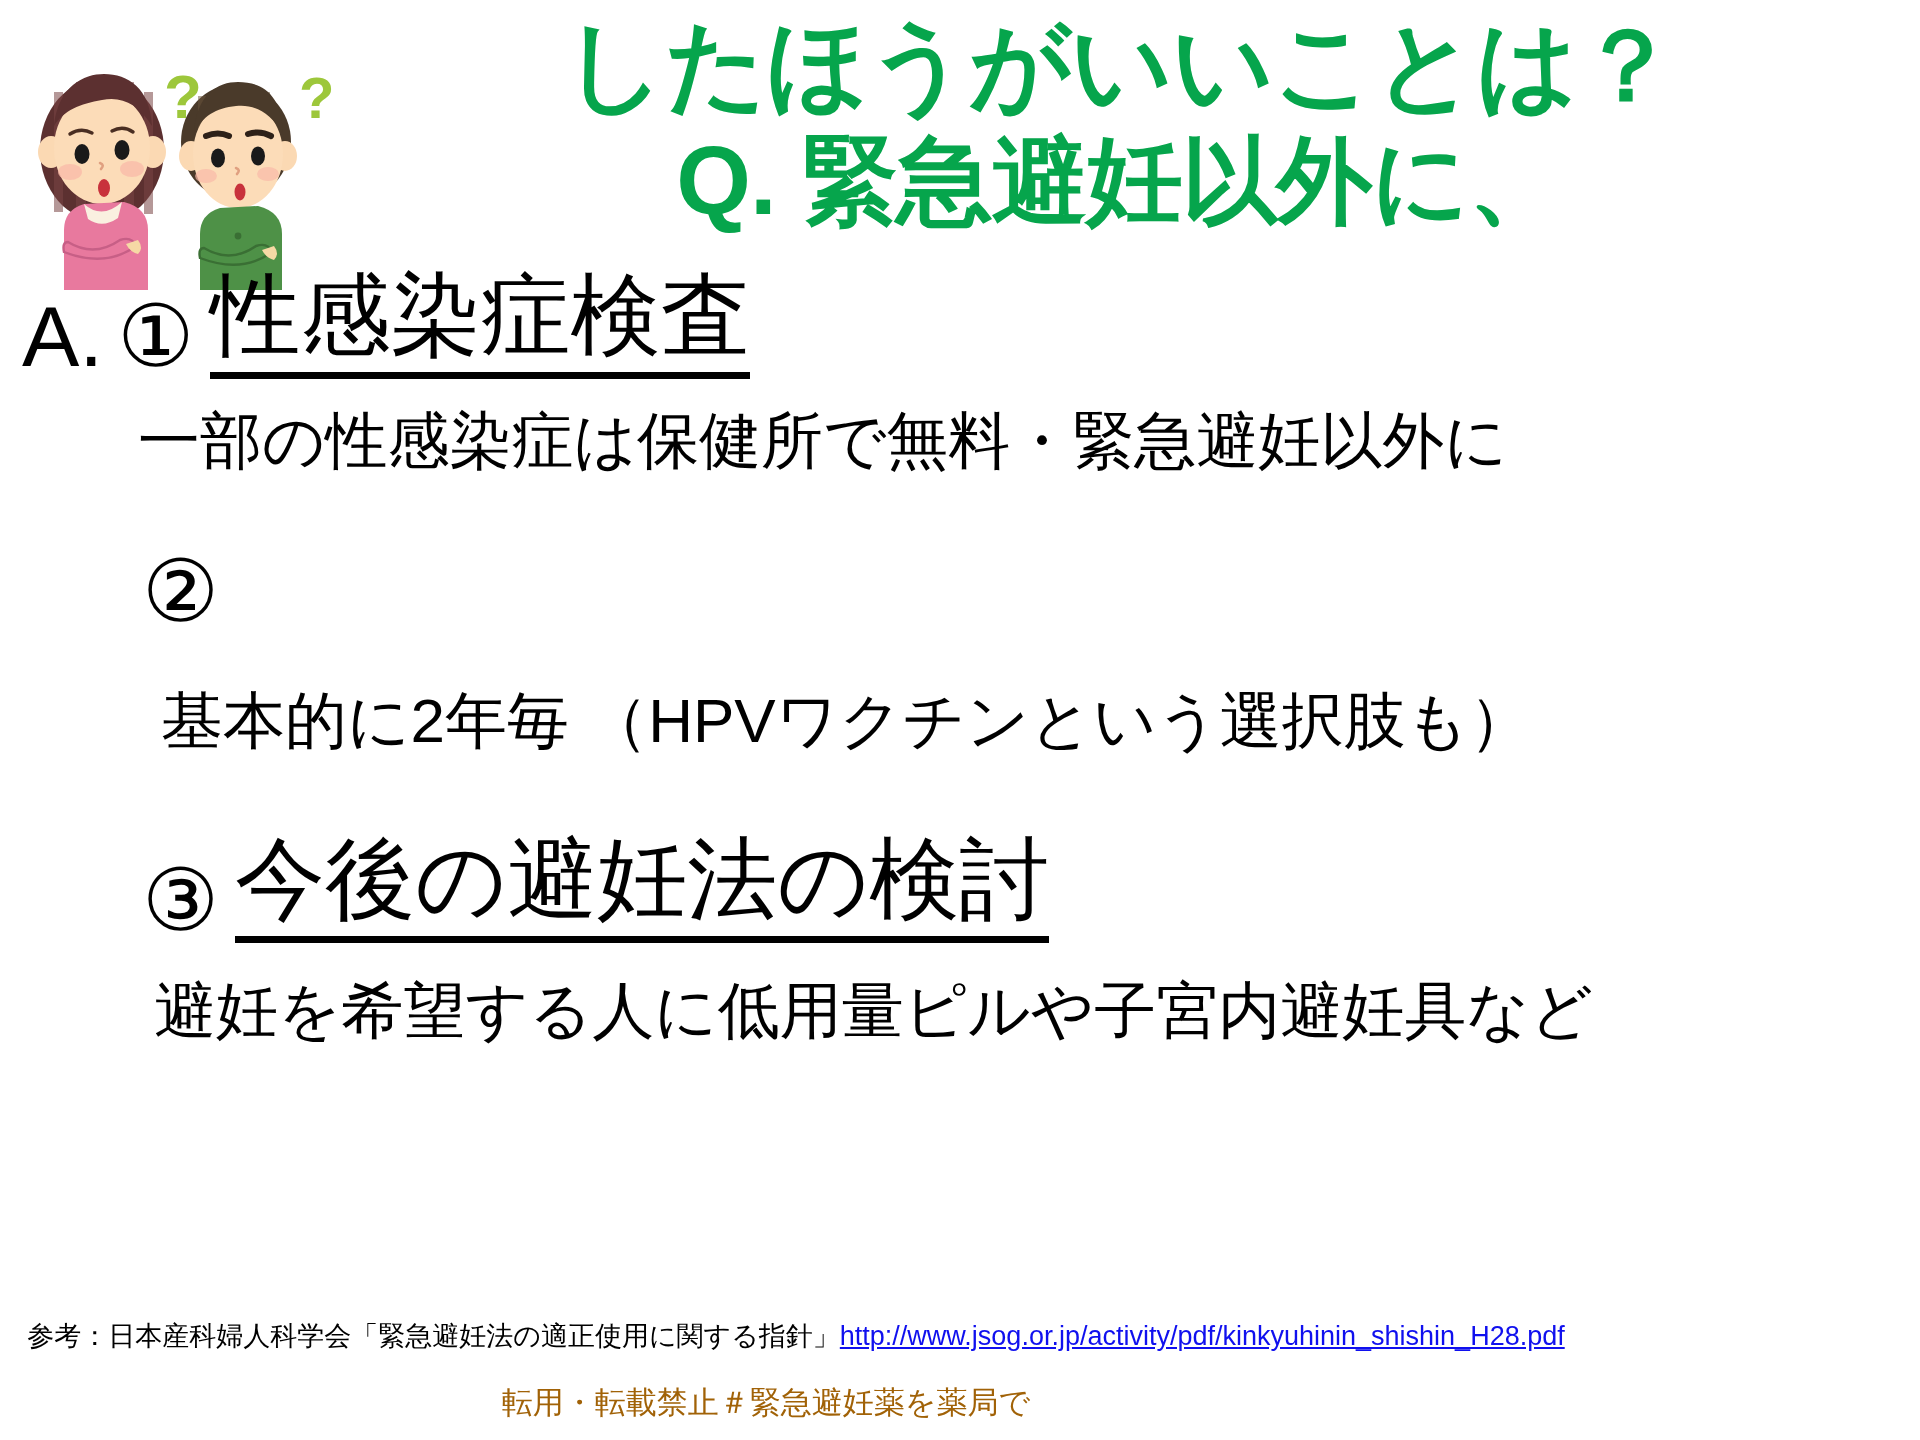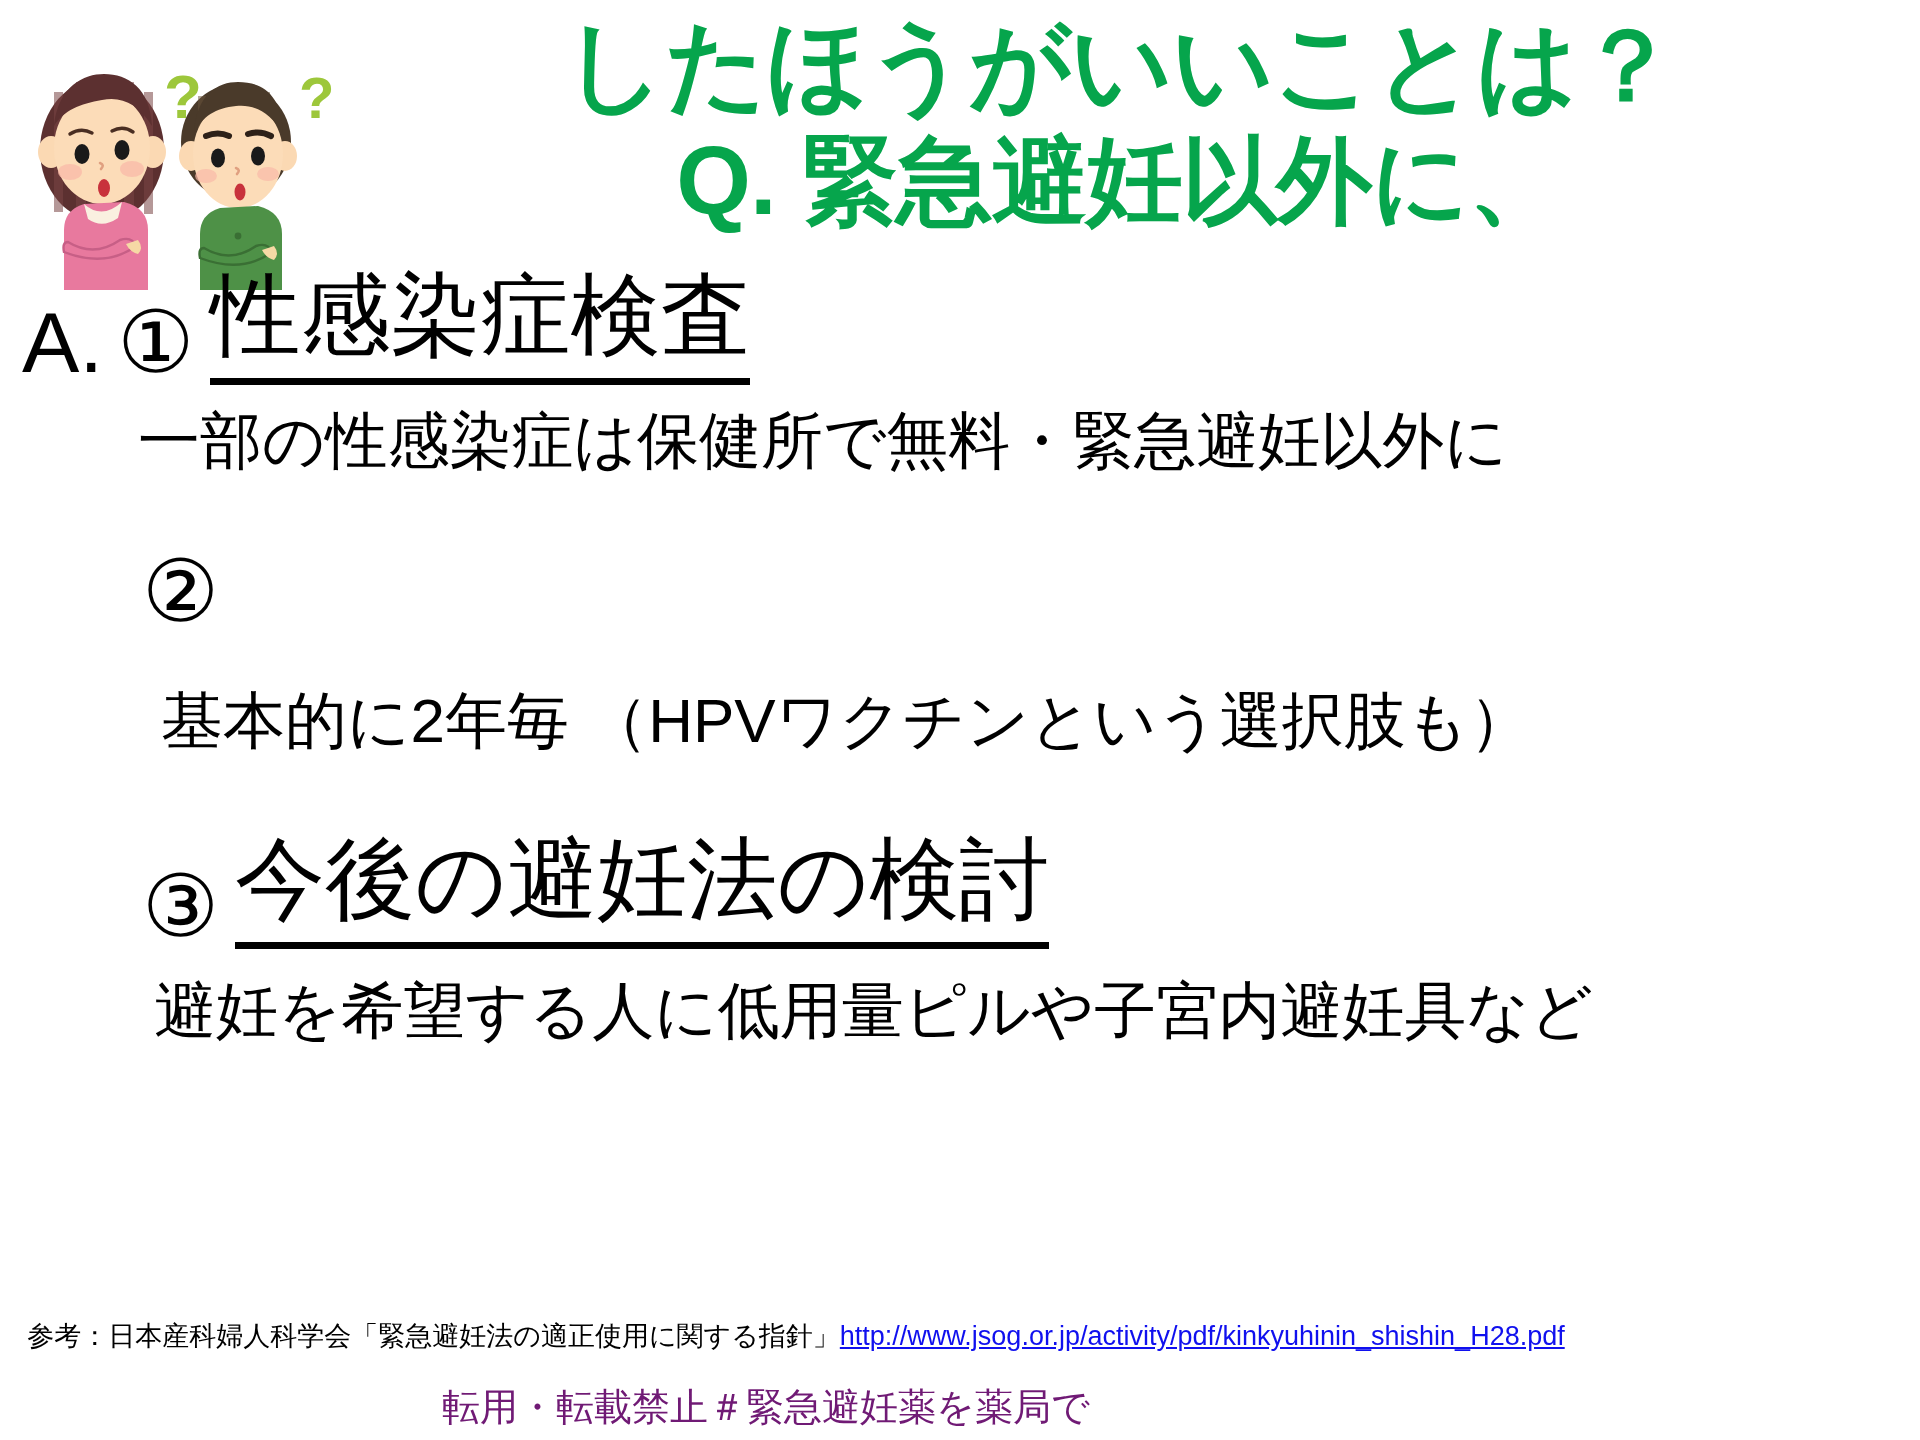--- a/index.html
+++ b/index.html
@@ -60,21 +60,21 @@
   .circ-num {
     font-size:86px;
     line-height:1;
     margin-left:14px;
   }
   .head-main {
     font-size:90px;
     line-height:1;
     margin-left:16px;
     border-bottom:7px solid #000;
-    padding-bottom:18px;
+    padding-bottom:12px;
   }
   .item-sub {
     font-size:62px;
     line-height:1;
     color:#000;
     white-space:nowrap;
   }
 
   .row1 { position:absolute; left:22px;  top:0px;   }
   .sub1 { position:absolute; left:138px; top:140px; }
@@ -96,22 +96,22 @@
   }
   .footer-ref .url {
     color:#1010EE;
     text-decoration:underline;
   }
   .footer-mark {
     position:absolute;
     left:0; top:1382px;
     width:1532px;
     text-align:center;
-    font-size:38px;
-    color:#701a75;
+    font-size:31px;
+    color:#a16207;
     white-space:nowrap;
   }
 </style>
 </head>
 <body>
 
 <div id="slide">
 
   <div class="illustration">
     <svg viewBox="0 0 320 260" xmlns="http://www.w3.org/2000/svg">

